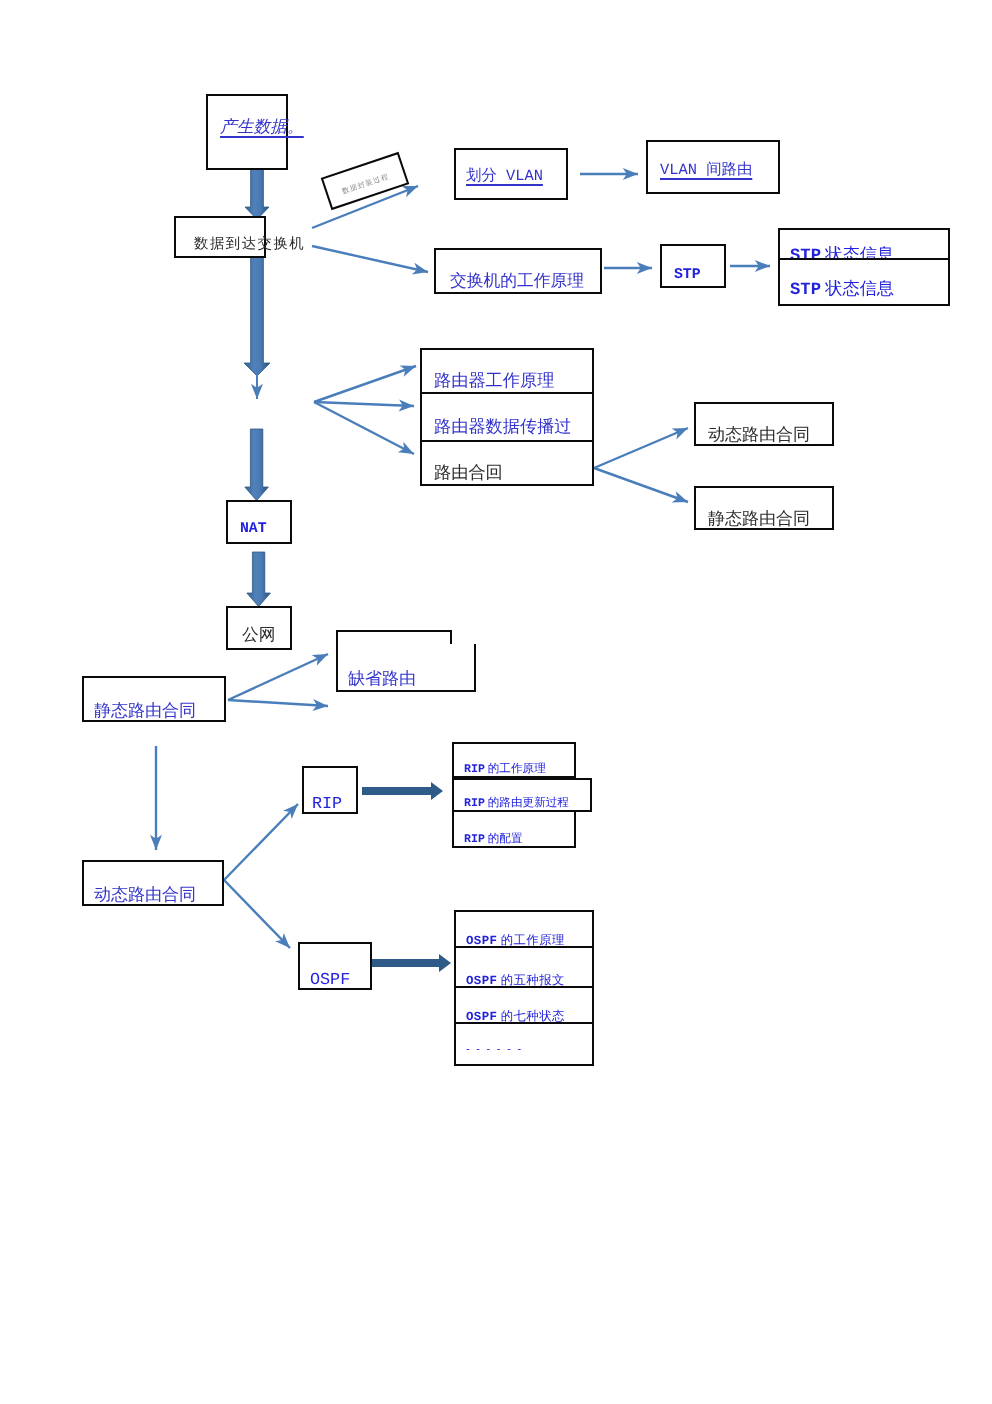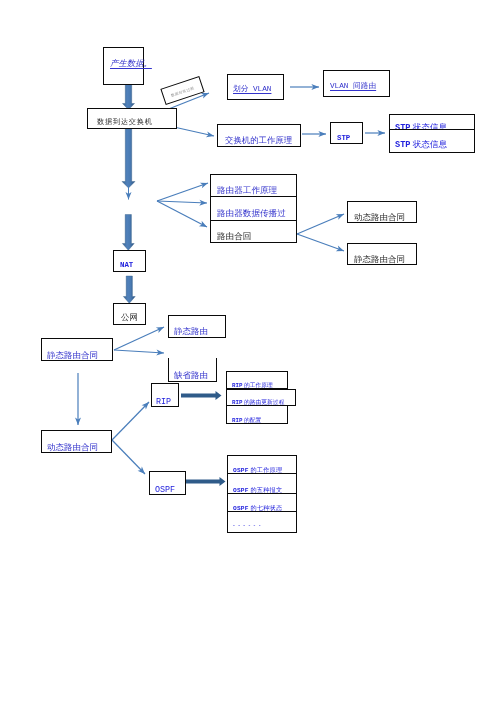--- a/index.html
+++ b/index.html
@@ -65,21 +65,21 @@
   </svg>
 
   <div class="box" style="left:103px;top:47px;width:41px;height:38px;font-style:italic;">
     <span class="t blue ul" style="font-size:8.4px;bottom:16px;left:6px;text-decoration-thickness:1.2px;text-underline-offset:1.6px;">产生数据。</span>
   </div>
 
   <div class="box rot" style="left:161.5px;top:82px;width:41px;height:17px;transform:rotate(-18.5deg);transform-origin:50% 50%;">
     <span class="t" style="font-size:3.6px;bottom:3px;left:7px;color:#8a8a8a;letter-spacing:0.5px;">数据封装过程</span>
   </div>
 
-  <div class="box" style="left:87px;top:108px;width:90px;height:21px;">
+  <div class="box" style="left:87px;top:108px;width:46px;height:21px;">
     <span class="t gray" style="font-size:7.2px;bottom:2px;left:9px;letter-spacing:0.75px;">数据到达交换机</span>
   </div>
 
 
   <div class="box" style="left:113px;top:250px;width:33px;height:22px;">
     <span class="t dkblue sans b" style="font-size:7.4px;bottom:2px;left:6px;">NAT</span>
   </div>
 
   <div class="box" style="left:113px;top:303px;width:33px;height:22px;">
     <span class="t gray" style="font-size:8.4px;bottom:2px;left:7px;">公网</span>
@@ -121,21 +121,21 @@
   <div class="box" style="left:347px;top:201px;width:70px;height:22px;">
     <span class="t gray" style="font-size:8.5px;bottom:1px;left:6px;">动态路由合同</span>
   </div>
   <div class="box" style="left:347px;top:243px;width:70px;height:22px;">
     <span class="t gray" style="font-size:8.5px;bottom:1px;left:6px;">静态路由合同</span>
   </div>
 
   <div class="box" style="left:168px;top:315px;width:58px;height:23px;">
     <span class="t blue" style="font-size:8.5px;bottom:2px;left:5px;">静态路由</span>
   </div>
-  <div class="box notop" style="left:168px;top:358px;width:49px;height:24px;">
+  <div class="box notop" style="left:168px;top:322px;width:70px;height:24px;">
     <span class="t blue" style="font-size:8.5px;bottom:2px;left:5px;">缺省路由</span>
   </div>
 
   <div class="box" style="left:41px;top:338px;width:72px;height:23px;">
     <span class="t blue" style="font-size:8.5px;bottom:1px;left:5px;">静态路由合同</span>
   </div>
   <div class="box" style="left:41px;top:430px;width:71px;height:23px;">
     <span class="t blue" style="font-size:8.5px;bottom:1px;left:5px;">动态路由合同</span>
   </div>
 

